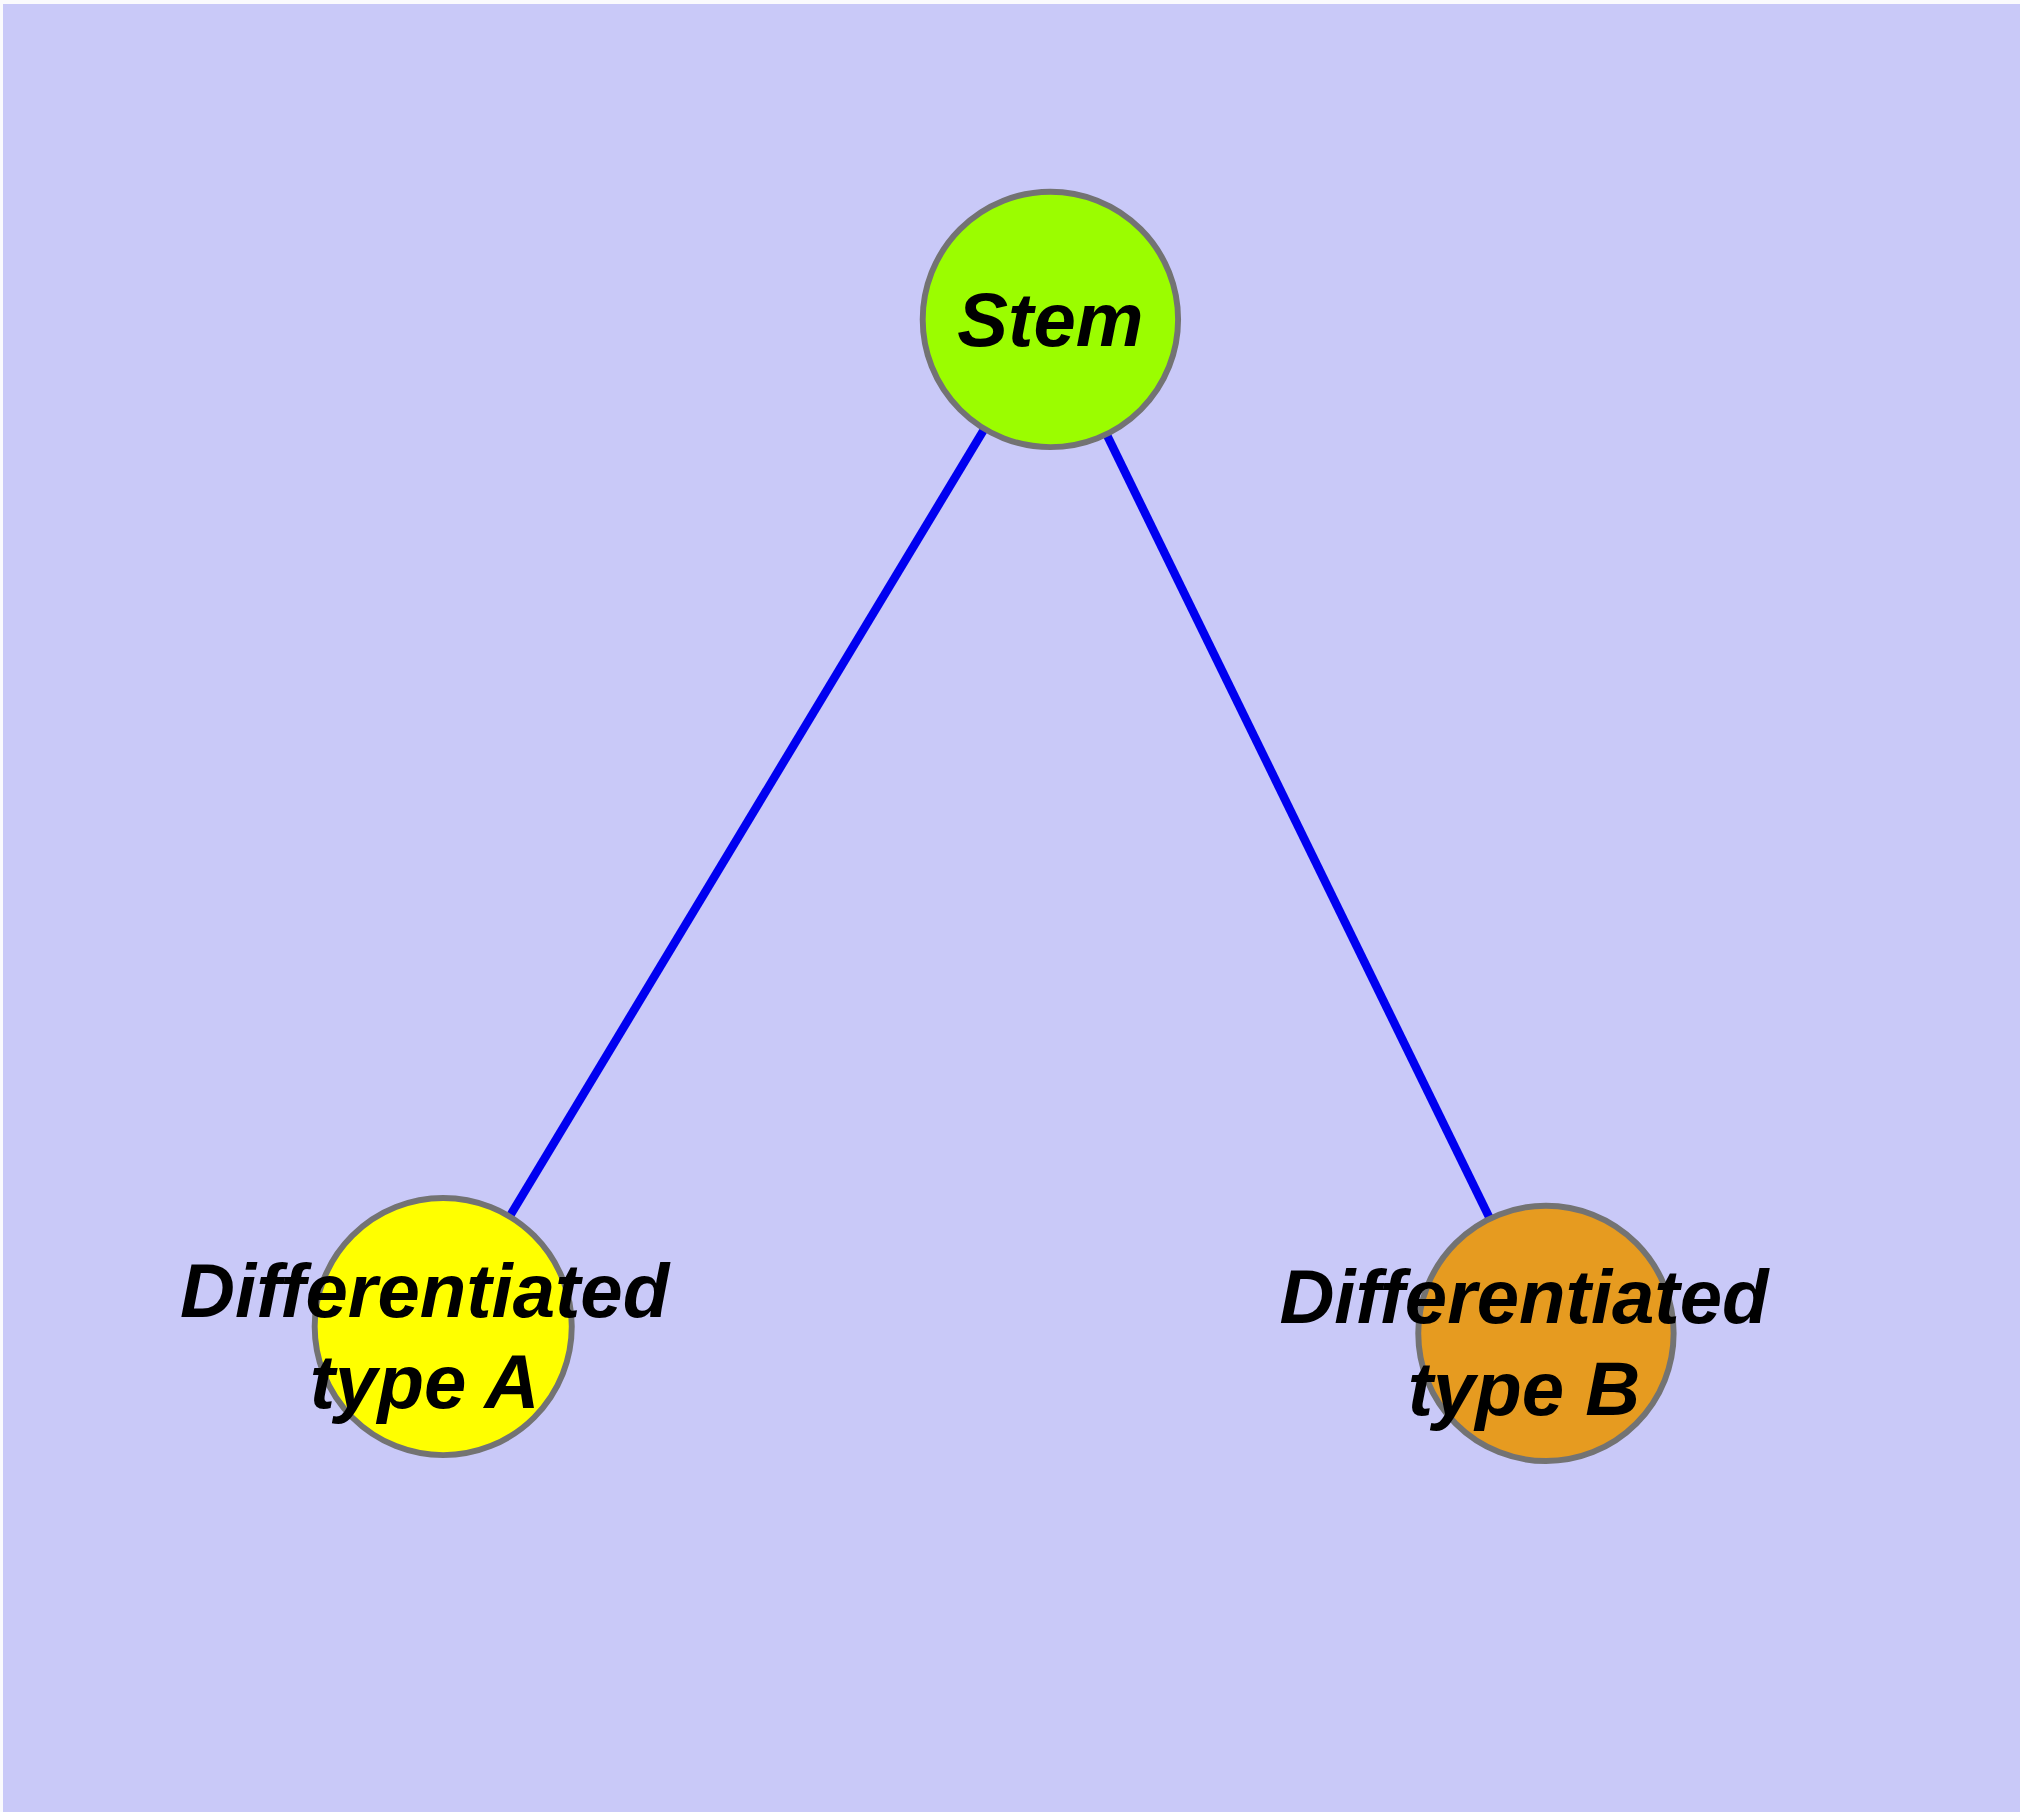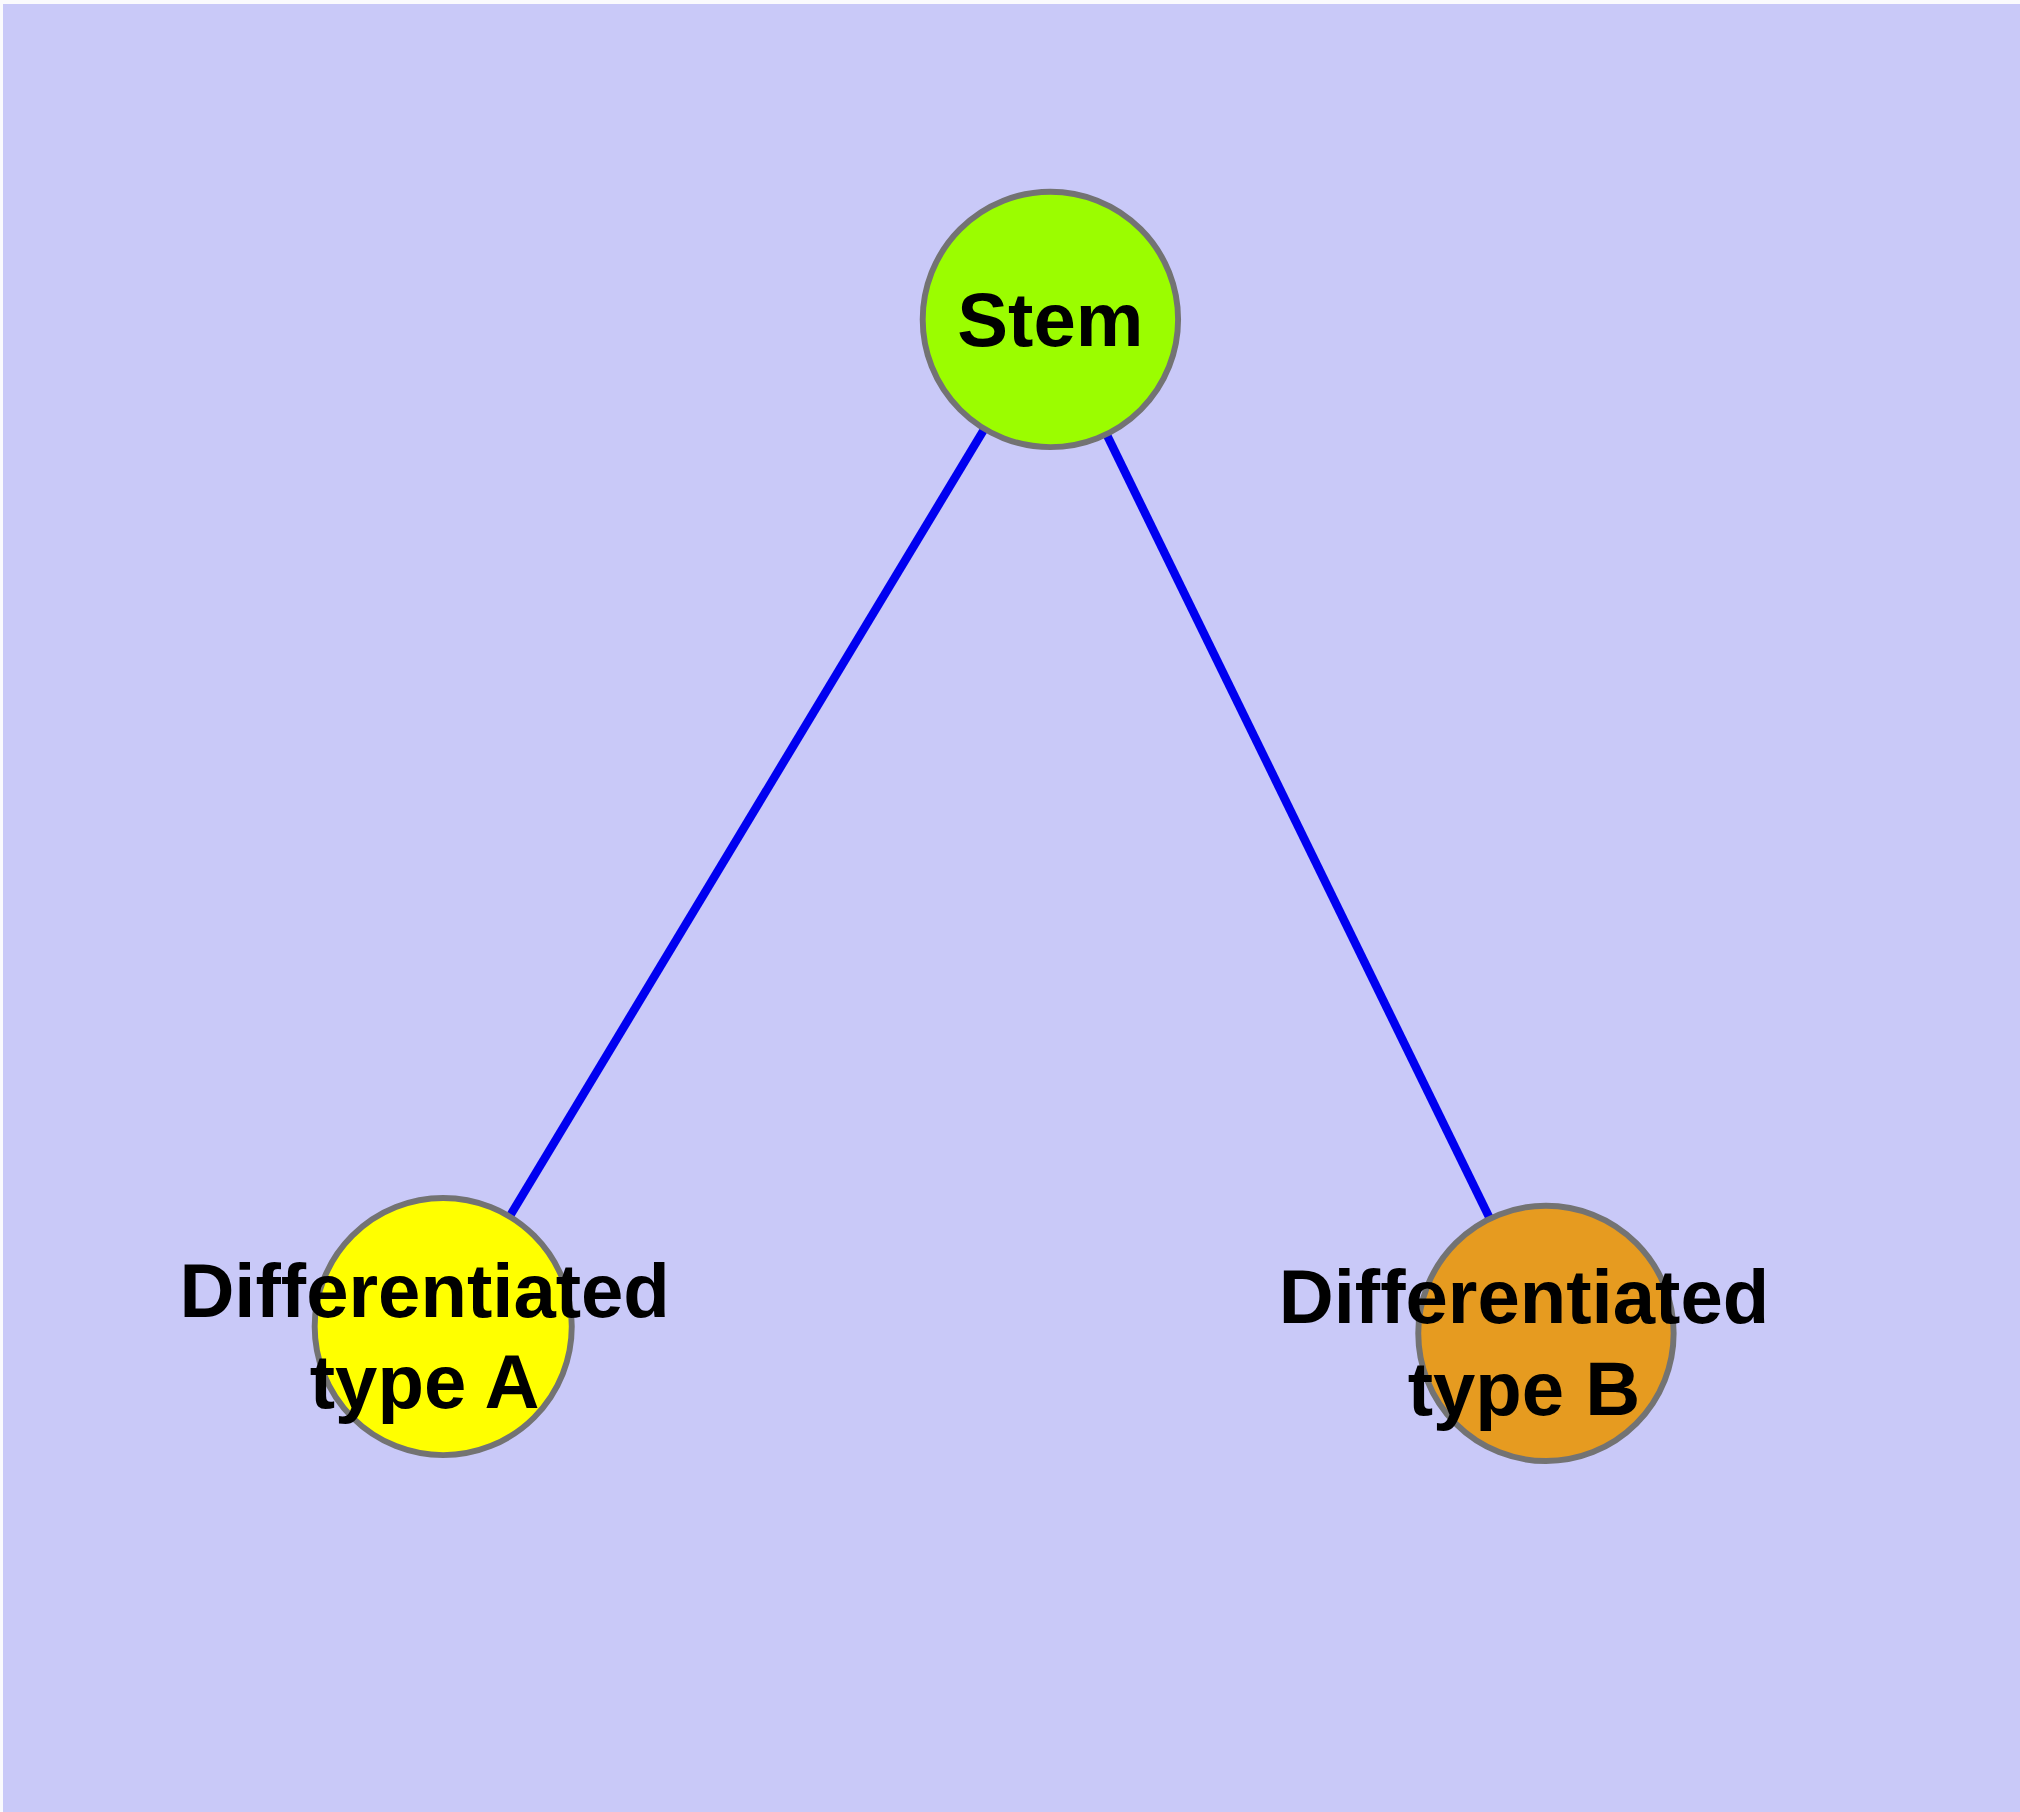--- a/index.html
+++ b/index.html
@@ -8,20 +8,21 @@
     height: 100%;
     background: var(--background-color, #c9c9f8);
   }
   .canvas-frame {
     width: 100vw;
     height: 100vh;
     box-sizing: border-box;
     border-top: 4.2px solid var(--frame-border-color, #fafafd);
     border-left: 3.4px solid var(--frame-border-color, #fafafd);
     background: var(--background-color, #c9c9f8);
+    font-style: italic;
   }
   svg.diagram {
     display: block;
     width: 100%;
     height: 100%;
   }
   .edge {
     stroke: var(--edge-color, #0000f0);
     stroke-width: 10;
     fill: none;

